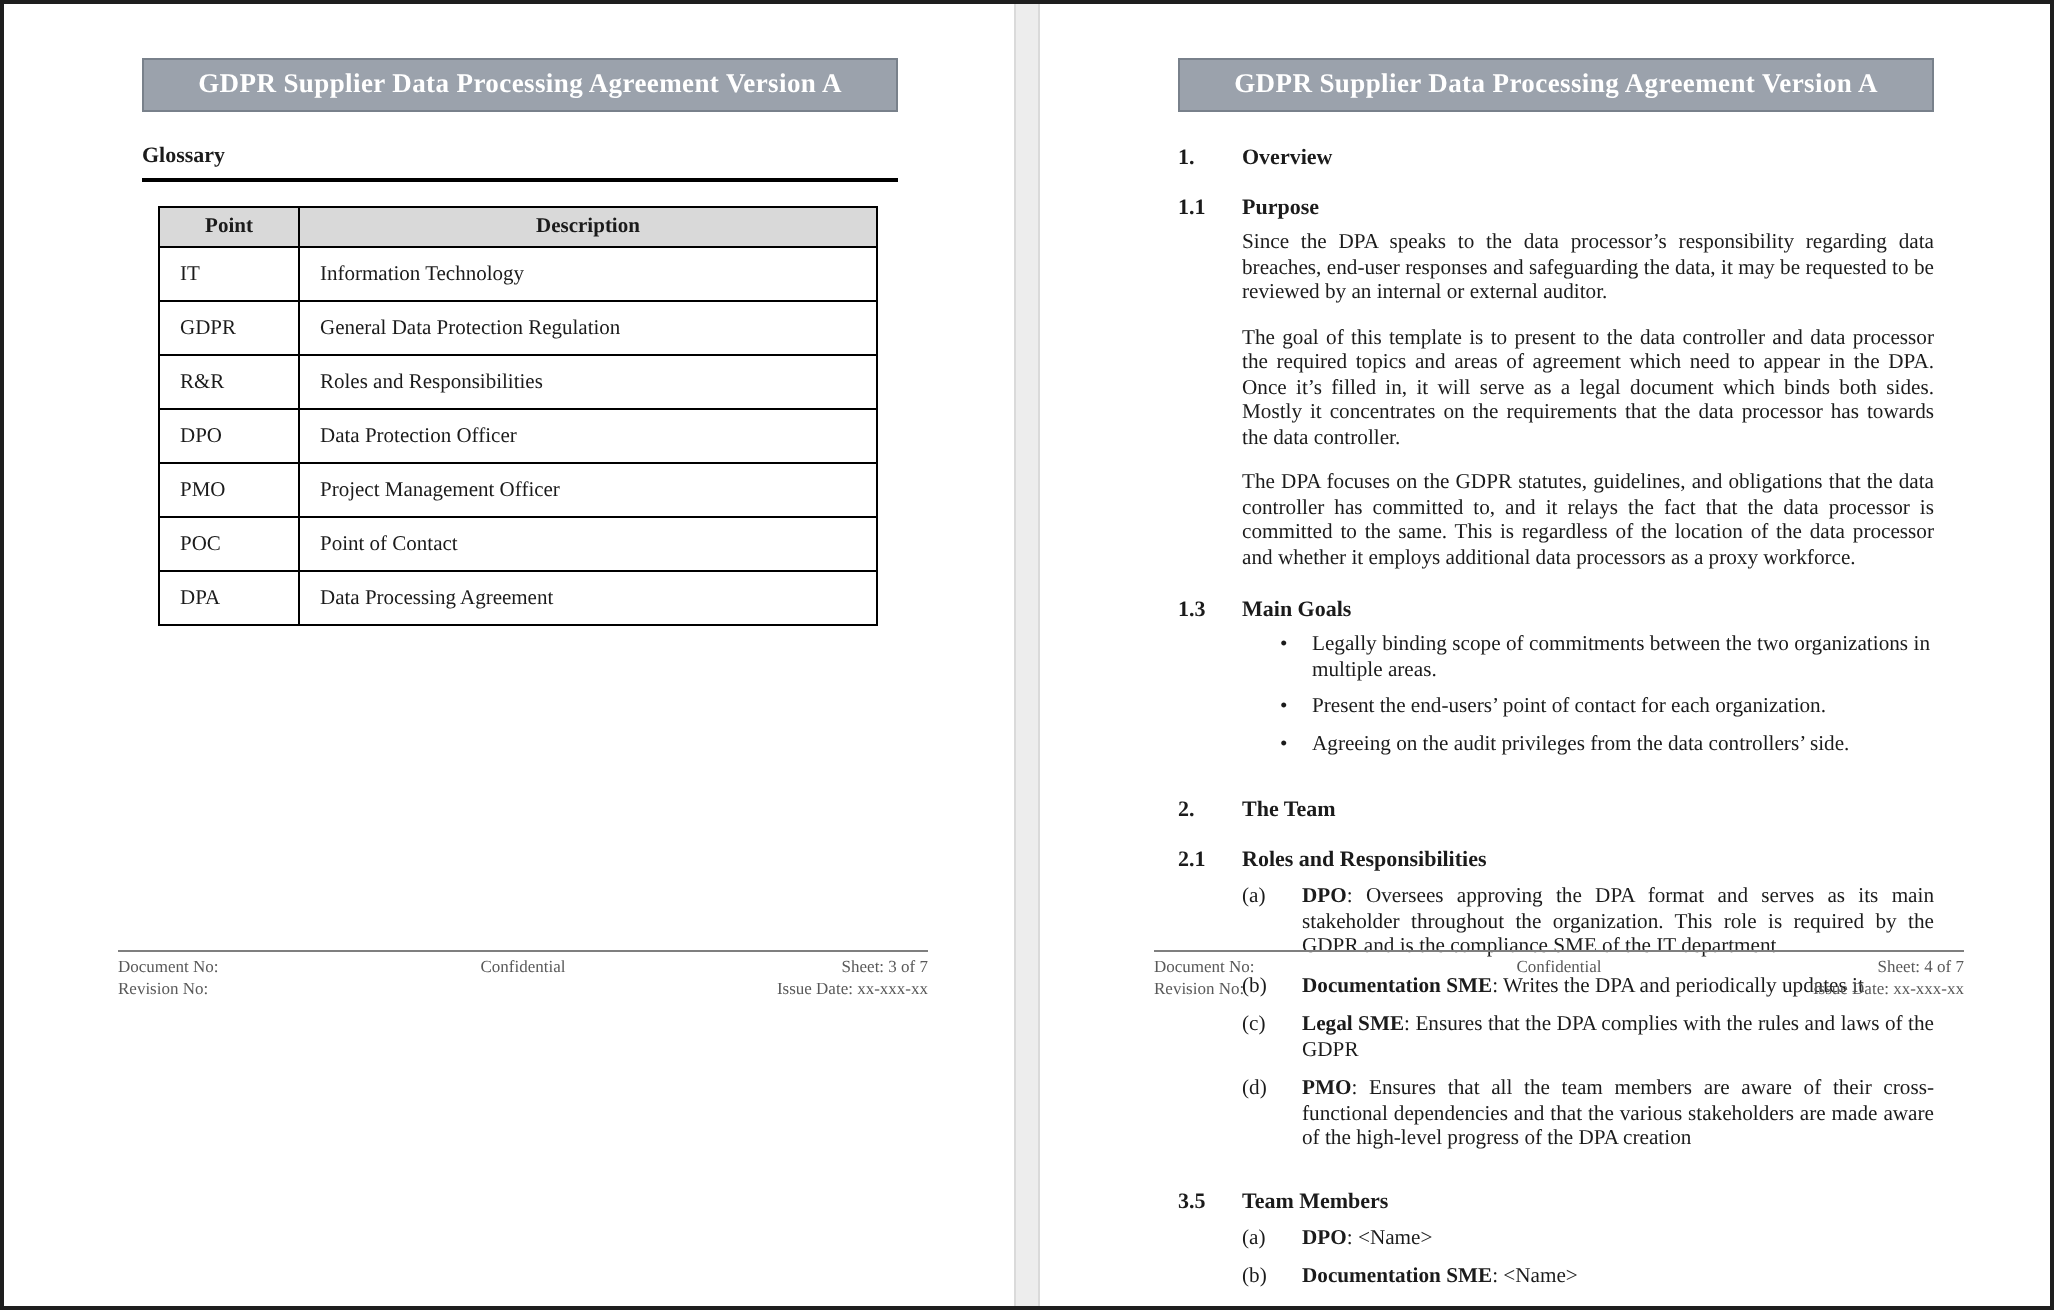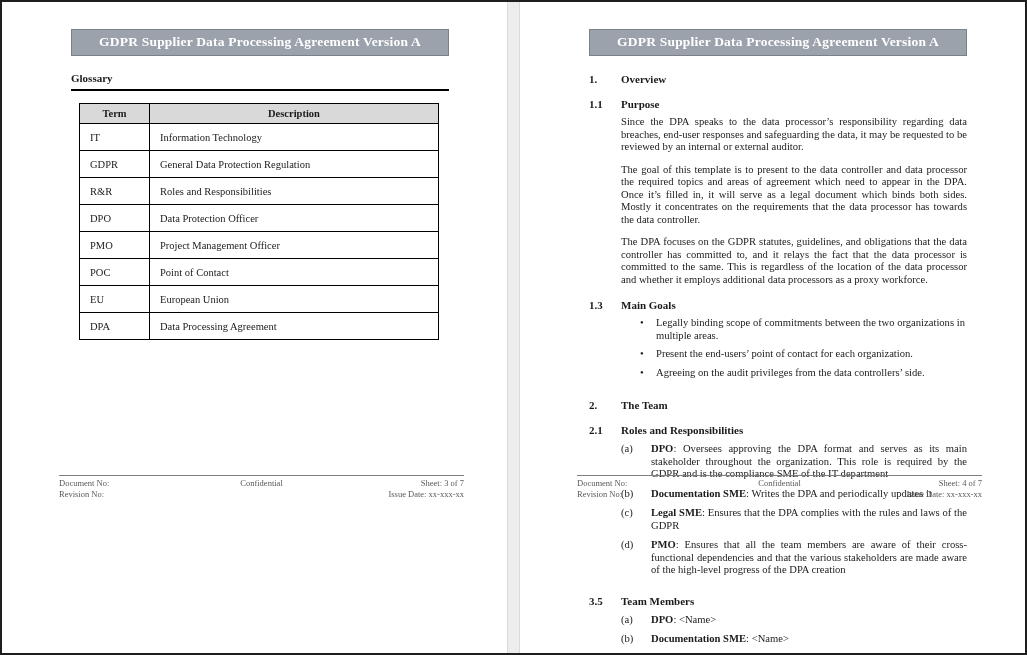--- a/index.html
+++ b/index.html
@@ -111,21 +111,21 @@
 
     <div class="glossary-heading">Glossary</div>
 
     <table class="glossary">
       <colgroup>
           <col class="term-col">
           <col>
         </colgroup>
       <thead>
         <tr>
-          <th>Term</th>
+          <th>Point</th>
           <th>Description</th>
         </tr>
       </thead>
       <tbody>
         <tr>
           <td>IT</td>
           <td>Information Technology</td>
         </tr>
         <tr>
           <td>GDPR</td>
@@ -139,24 +139,20 @@
           <td>DPO</td>
           <td>Data Protection Officer</td>
         </tr>
         <tr>
           <td>PMO</td>
           <td>Project Management Officer</td>
         </tr>
         <tr>
           <td>POC</td>
           <td>Point of Contact</td>
-        </tr>
-        <tr>
-          <td>EU</td>
-          <td>European Union</td>
         </tr>
         <tr>
           <td>DPA</td>
           <td>Data Processing Agreement</td>
         </tr>
       </tbody>
     </table>
 
     <div class="footer">
       <div class="footer-row">

